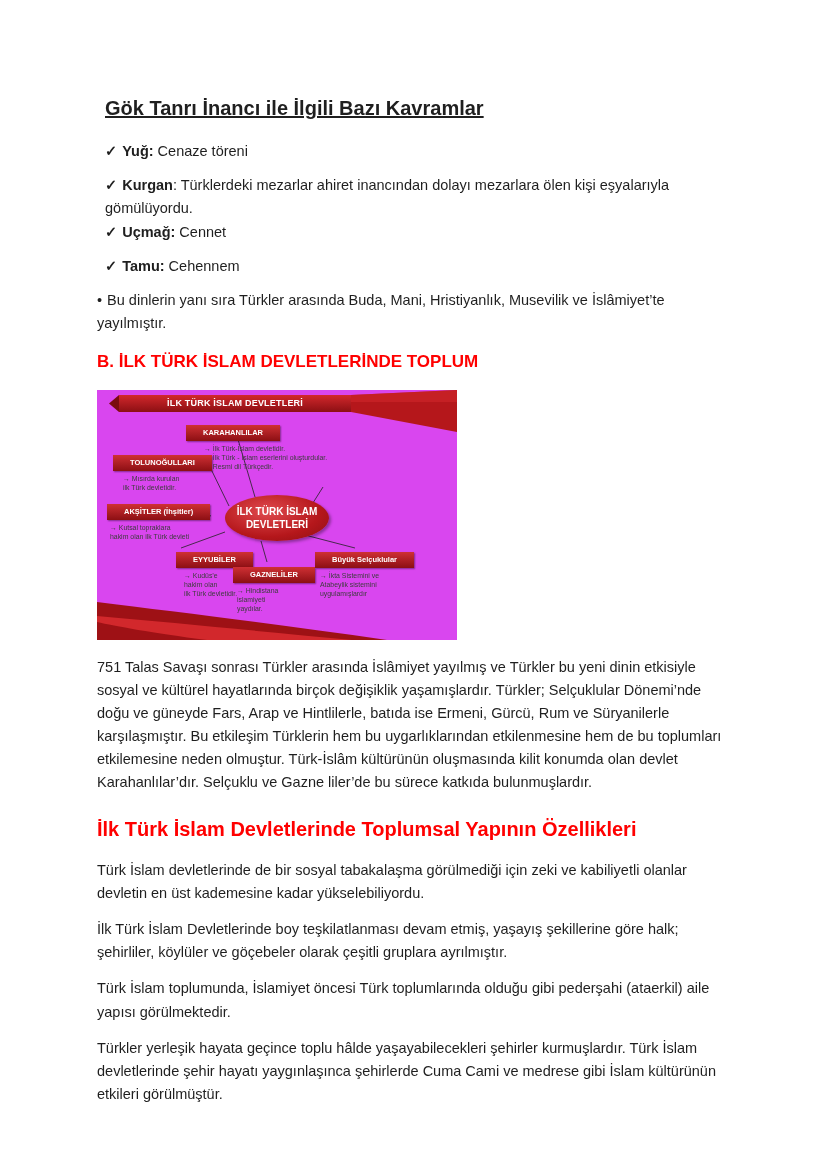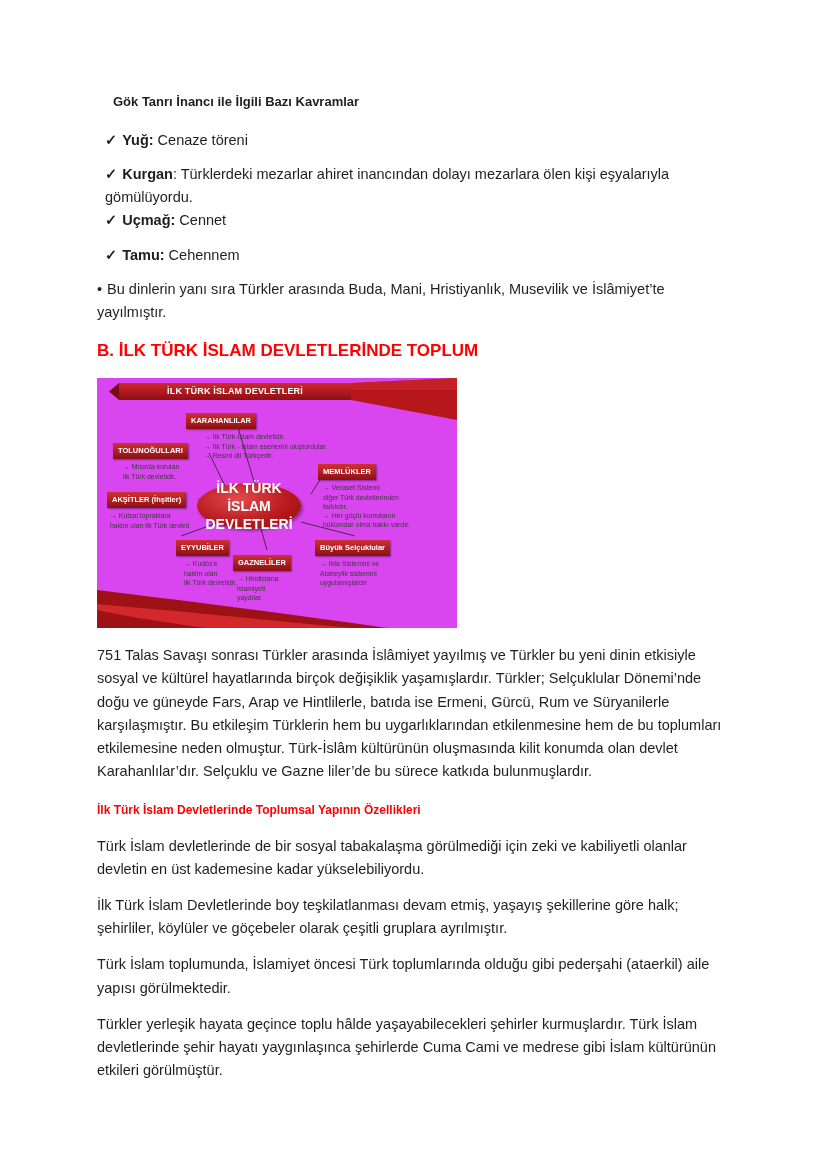--- a/index.html
+++ b/index.html
@@ -9,21 +9,21 @@
     min-height: 1171px;
     margin: 0 auto;
     background: #ffffff;
     box-sizing: border-box;
     padding: 92px 97px 60px 97px;
     font-family: "Liberation Sans", sans-serif;
     font-size: 14.5px;
     line-height: 1.6;
     color: #1f1f1f;
   }
-  .doc-title { font-weight: bold; margin: 0 0 16px 16px; font-size: 13px; }
+  .doc-title { font-weight: bold; margin: 0 0 16px 8px; font-size: 20px; text-decoration: underline; }
   p { margin: 0 0 13px 0; }
   .concept { margin: 0 0 11px 8px; }
   .concept.tight { margin-bottom: 0; }
   .check { font-weight: bold; margin-right: 5px; }
   .bullet-glyph { margin-right: 5px; }
   .red-heading { color: #ff0000; font-weight: bold; margin: 4px 0 14px 0; }
   .sub-red-heading { color: #ff0000; font-weight: bold; margin: 18px 0 14px 0; }
 
   
   figure.diagram {
@@ -39,21 +39,21 @@
   .dg-banner {
     position: absolute; left: 22px; top: 5px; width: 232px; height: 17px;
     color: #fff; font-size: 9px; font-weight: bold; text-align: center;
     line-height: 17px; letter-spacing: 0.2px;
   }
   .dg-node { position: absolute; }
   .dg-label {
     display: inline-block;
     background: linear-gradient(#cf3034, #8c0f13);
     color: #fff; font-size: 7.5px; font-weight: bold;
-    padding: 2px 5px; white-space: nowrap;
+    padding: 2px 17px; white-space: nowrap;
     box-shadow: 1px 1px 1.5px rgba(0,0,0,0.4);
   }
   .dg-details {
     font-size: 6.9px; line-height: 1.32; color: #3c3c3c;
     white-space: pre; margin-top: 2px;
   }
   .n-karahanlilar { left: 89px;  top: 29px; }
   .n-karahanlilar .dg-details { margin-left: 18px; }
   .n-tolunogullari { left: 16px; top: 59px; }
   .n-tolunogullari .dg-details { margin-left: 10px; }
@@ -61,24 +61,24 @@
   .n-memlukler .dg-details { margin-left: 5px; }
   .n-aksitler { left: 10px; top: 108px; }
   .n-aksitler .dg-details { margin-left: 3px; }
   .n-eyyubiler { left: 43px; top: 156px; margin-left: 36px; }
   .n-eyyubiler .dg-details { margin-left: 8px; }
   .n-gazneliler { left: 136px; top: 171px; }
   .n-gazneliler .dg-details { margin-left: 4px; }
   .n-selcuklular { left: 218px; top: 156px; }
   .n-selcuklular .dg-details { margin-left: 5px; }
   .dg-center {
-    position: absolute; left: 100px; top: 105px; width: 104px; height: 46px;
+    position: absolute; left: 128px; top: 105px; width: 104px; height: 46px;
     background: radial-gradient(ellipse at 40% 35%, #e04a4e, #b5171b 60%, #8c0f13);
     border-radius: 50%;
-    color: #fff; font-weight: bold; font-size: 14px;
+    color: #fff; font-weight: bold; font-size: 10px;
     display: flex; align-items: center; justify-content: center;
     text-align: center; white-space: pre-line; line-height: 1.3;
     box-shadow: 2px 2px 3px rgba(0,0,0,0.35);
   }
 </style>
 </head>
 <body>
 
 <div class="page">
 
@@ -131,28 +131,20 @@
 → İlk Türk - İslam eserlerini oluşturdular.
 → Resmi dil Türkçedir.</div>
     </div>
 
     <div class="dg-node n-tolunogullari">
       <span class="dg-label">TOLUNOĞULLARI</span>
       <div class="dg-details">→ Mısırda kurulan
 ilk Türk devletidir.</div>
     </div>
 
-    <div class="dg-node n-memlukler">
-      <span class="dg-label">MEMLÜKLER</span>
-      <div class="dg-details">→ Veraset Sistemi
-diğer Türk devletlerinden
-farklıdır.
-→ Her güçlü komutanın
-hükümdar olma hakkı vardır.</div>
-    </div>
 
     <div class="dg-node n-aksitler">
       <span class="dg-label">AKŞİTLER (İhşitler)</span>
       <div class="dg-details">→ Kutsal topraklara
 hakim olan ilk Türk devleti</div>
     </div>
 
     <div class="dg-node n-eyyubiler">
       <span class="dg-label">EYYUBİLER</span>
       <div class="dg-details">→ Kudüs’e
@@ -173,20 +165,20 @@
 Atabeylik sistemini
 uygulamışlardır</div>
     </div>
 
     <div class="dg-center">İLK TÜRK İSLAM
 DEVLETLERİ</div>
   </figure>
 
   <p>751 Talas Savaşı sonrası Türkler arasında İslâmiyet yayılmış ve Türkler bu yeni dinin etkisiyle sosyal ve kültürel hayatlarında birçok değişiklik yaşamışlardır.  Türkler; Selçuklular Dönemi’nde doğu ve güneyde Fars, Arap ve Hintlilerle, batıda ise Ermeni, Gürcü, Rum ve Süryanilerle karşılaşmıştır.  Bu etkileşim Türklerin hem bu uygarlıklarından etkilenmesine hem de bu toplumları etkilemesine neden olmuştur.  Türk-İslâm kültürünün oluşmasında kilit konumda olan devlet Karahanlılar’dır. Selçuklu ve Gazne liler’de bu sürece katkıda bulunmuşlardır.</p>
 
-  <h2 class="sub-red-heading" style="font-size:12px;">İlk Türk İslam Devletlerinde Toplumsal Yapının Özellikleri</h2>
+  <h2 class="sub-red-heading" style="font-size:20px;">İlk Türk İslam Devletlerinde Toplumsal Yapının Özellikleri</h2>
 
   <p>Türk İslam devletlerinde de bir sosyal tabakalaşma görülmediği için zeki ve kabiliyetli olanlar devletin en üst kademesine kadar yükselebiliyordu.</p>
   <p>İlk Türk İslam Devletlerinde boy teşkilatlanması devam etmiş, yaşayış şekillerine göre halk; şehirliler, köylüler ve göçebeler olarak çeşitli gruplara ayrılmıştır.</p>
   <p>Türk İslam toplumunda, İslamiyet öncesi Türk toplumlarında olduğu gibi pederşahi (ataerkil) aile yapısı görülmektedir.</p>
   <p>Türkler yerleşik hayata geçince toplu hâlde yaşayabilecekleri şehirler kurmuşlardır. Türk İslam devletlerinde şehir hayatı yaygınlaşınca şehirlerde Cuma Cami ve medrese gibi İslam kültürünün etkileri görülmüştür.</p>
 
 </div>
 
 </body></html>

